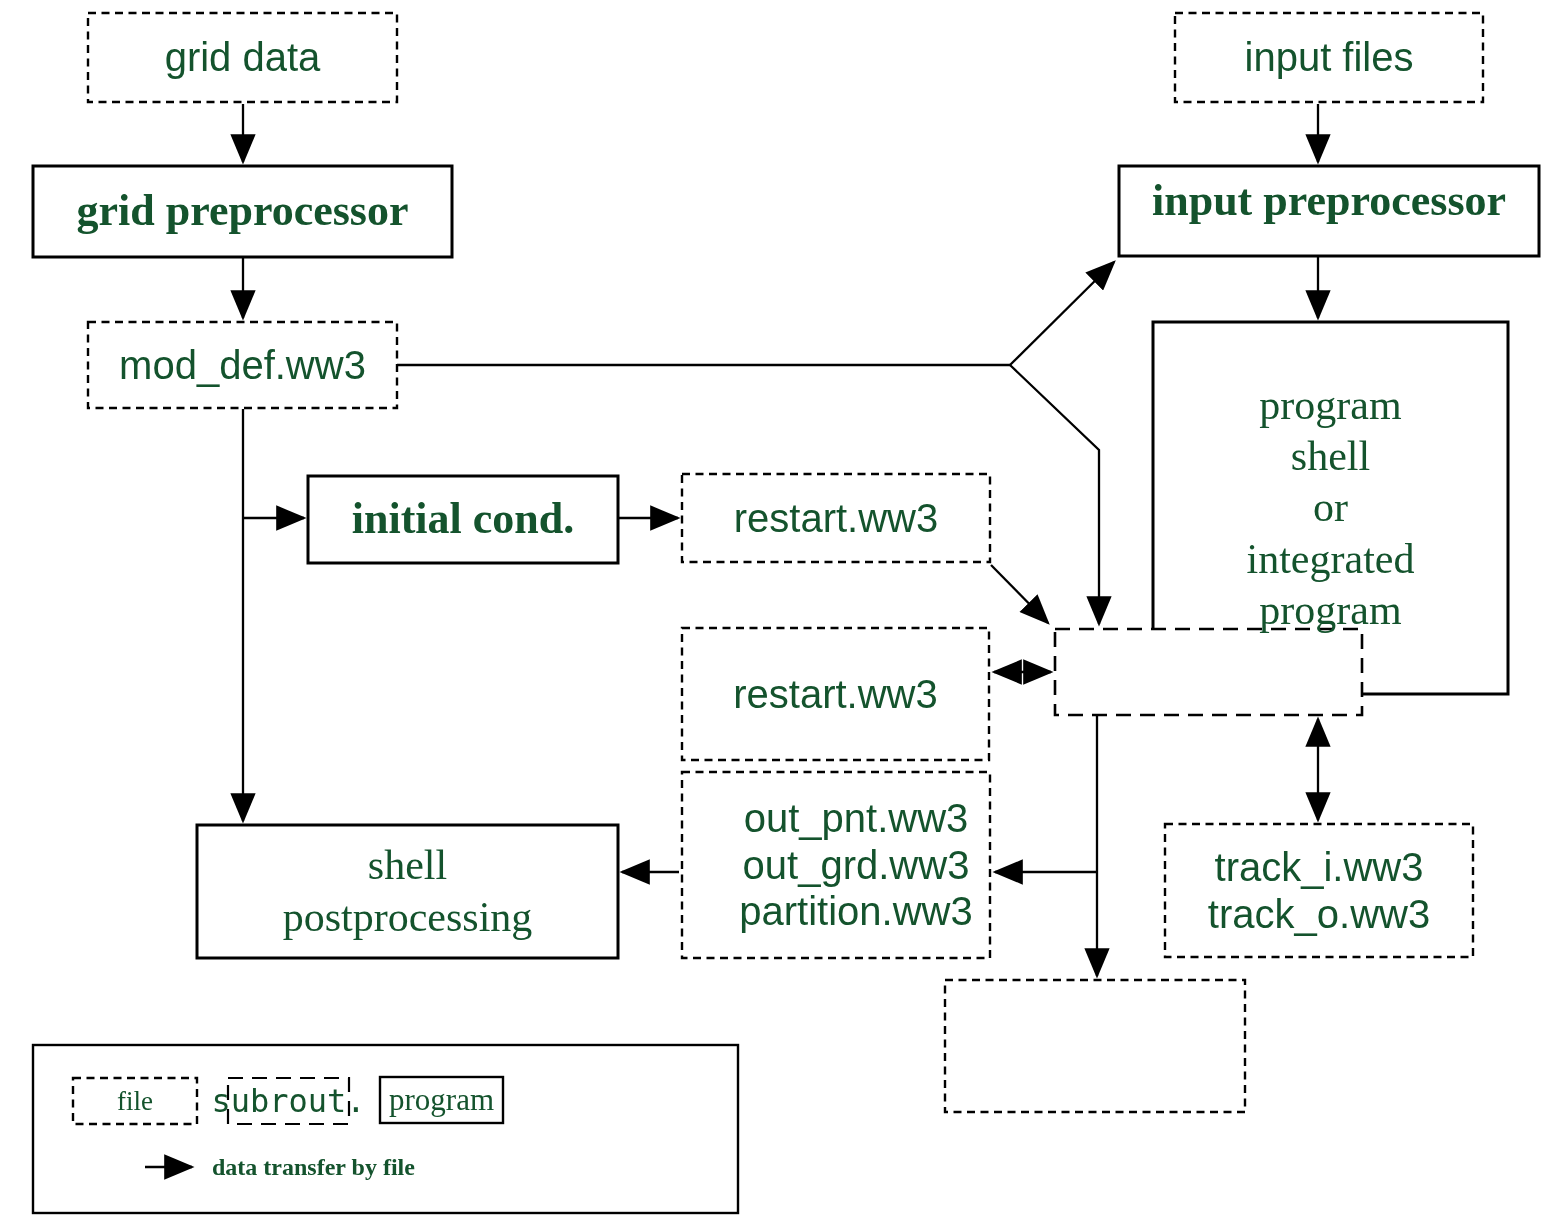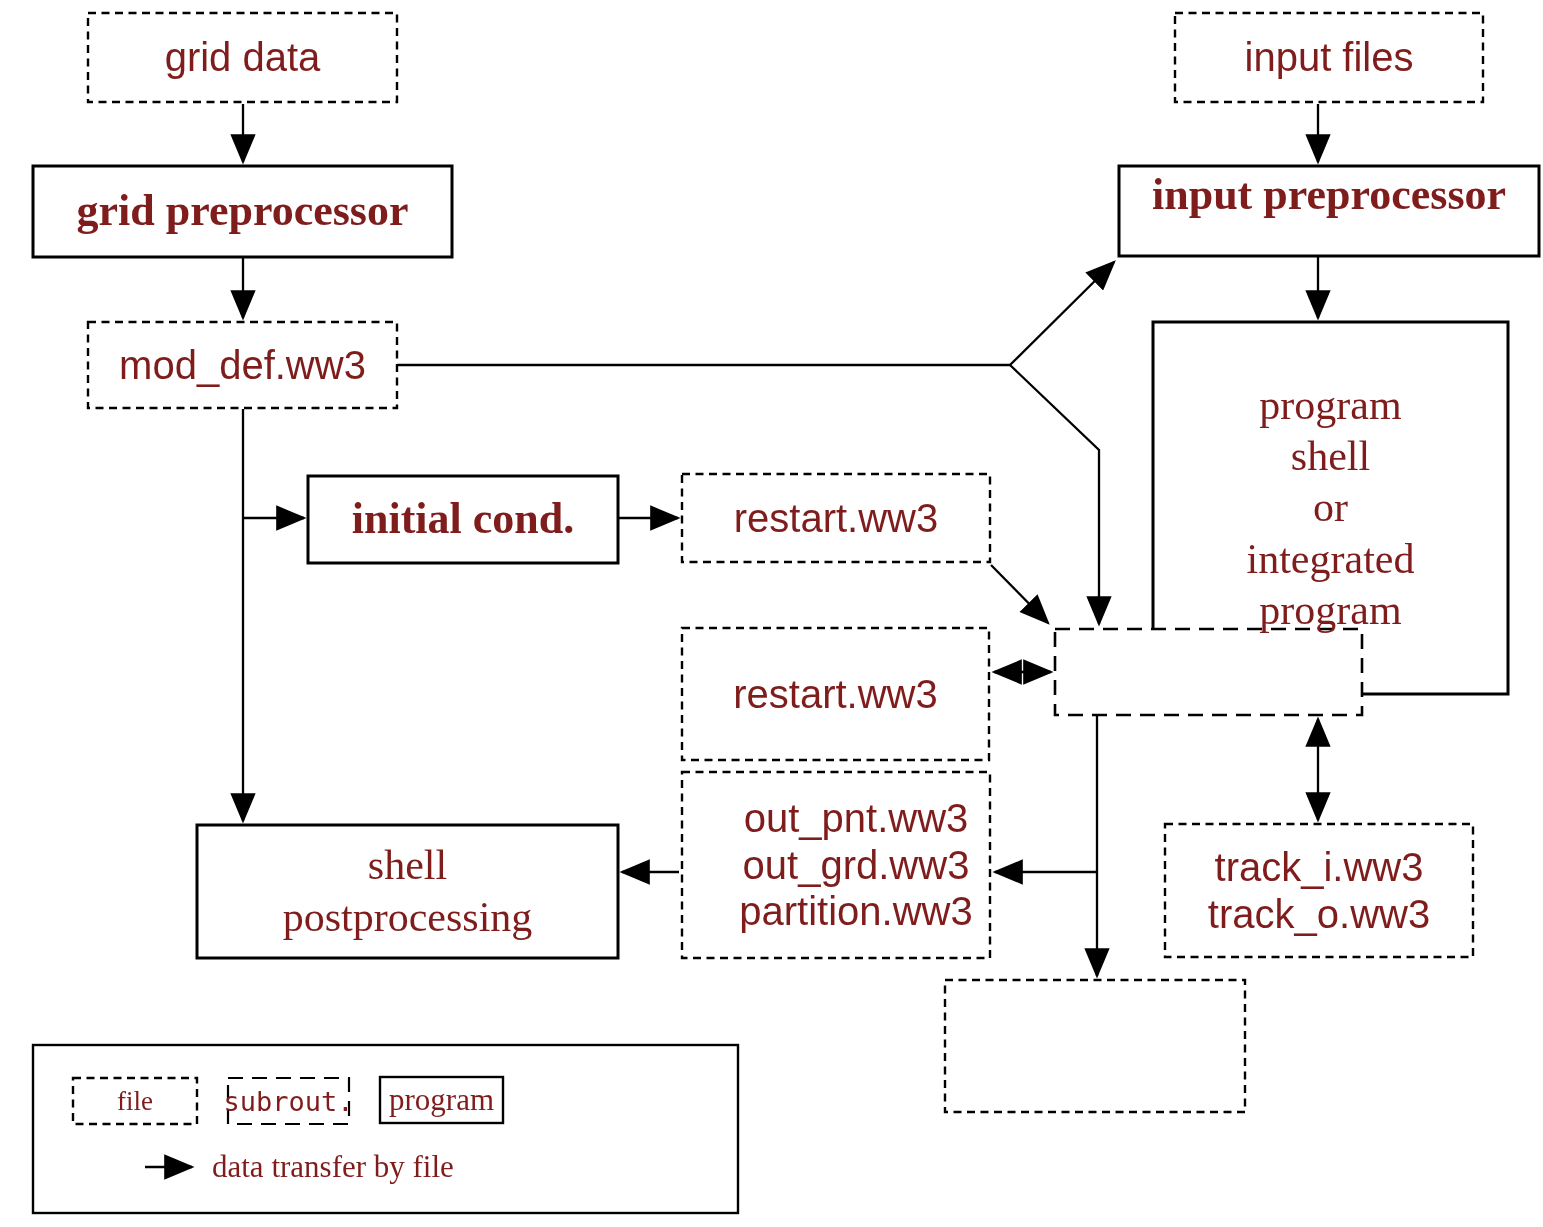--- a/index.html
+++ b/index.html
@@ -13,31 +13,31 @@
   
   .r-file{fill:none;stroke:#000;stroke-width:2.4;stroke-dasharray:8 5.5;}
   .r-sub{fill:none;stroke:#000;stroke-width:2.6;stroke-dasharray:15 9;}
   .r-prog{fill:none;stroke:#000;stroke-width:3;}
   .r-thin{stroke-width:2.4;}
   .edge{fill:none;stroke:#000;stroke-width:2.3;}
   
   .node{
     position:absolute;
     display:flex;align-items:center;justify-content:center;
-    text-align:center;color:#7f1d1d;white-space:nowrap;
+    text-align:center;color:#14532d;white-space:nowrap;
   }
   .col{flex-direction:column;}
   .t-file{font-family:"Liberation Sans",sans-serif;font-size:40px;line-height:1.16;}
   .t-prog{font-family:"Liberation Serif",serif;font-size:44px;line-height:1.14;font-weight:bold;}
   .t-prog-ml{font-family:"Liberation Serif",serif;font-size:42px;line-height:1.22;}
   .t-sub{font-family:"DejaVu Sans Mono","Liberation Mono",monospace;font-size:38px;}
   .t-file-sm{font-family:Liberation Serif, serif;font-size:27px;}
-  .t-sub-sm{font-family:"DejaVu Sans Mono","Liberation Mono",monospace;font-size:27px;}
+  .t-sub-sm{font-family:"DejaVu Sans Mono","Liberation Mono",monospace;font-size:32px;}
   .t-prog-sm{font-family:"Liberation Serif",serif;font-size:31px;}
-  .t-caption{font-family:"Liberation Serif",serif;font-size:31px;}
+  .t-caption{font-family:"Liberation Serif",serif;font-size:24px;font-weight:bold;}
   .caption{justify-content:flex-start;}
 </style>
 </head>
 <body>
 
 <div class="stage">
 
   <svg width="1543" height="1227" viewBox="0 0 1543 1227">
     <defs>
       <marker id="arr" viewBox="0 0 12 10" refX="11" refY="5" markerWidth="13.5" markerHeight="11" orient="auto-start-reverse">
@@ -90,21 +90,21 @@
   </div>
 
   <div class="node t-file" style="left:1175px;top:13px;width:308px;height:89px">
     <span>input files</span>
   </div>
 
   <div class="node t-prog" style="left:33px;top:166px;width:419px;height:91px">
     <span>grid preprocessor</span>
   </div>
 
-  <div class="node t-prog" style="left:1119px;top:150px;width:420px;height:90px">
+  <div class="node t-prog" style="left:1119px;top:156px;width:420px;height:90px">
     <span>input preprocessor</span>
   </div>
 
   <div class="node t-file" style="left:88px;top:322px;width:309px;height:86px">
     <span>mod_def.ww3</span>
   </div>
 
   <div class="node col t-prog-ml" style="left:1153px;top:322px;width:355px;height:372px">
     <span>program</span>
     <span>shell</span>

